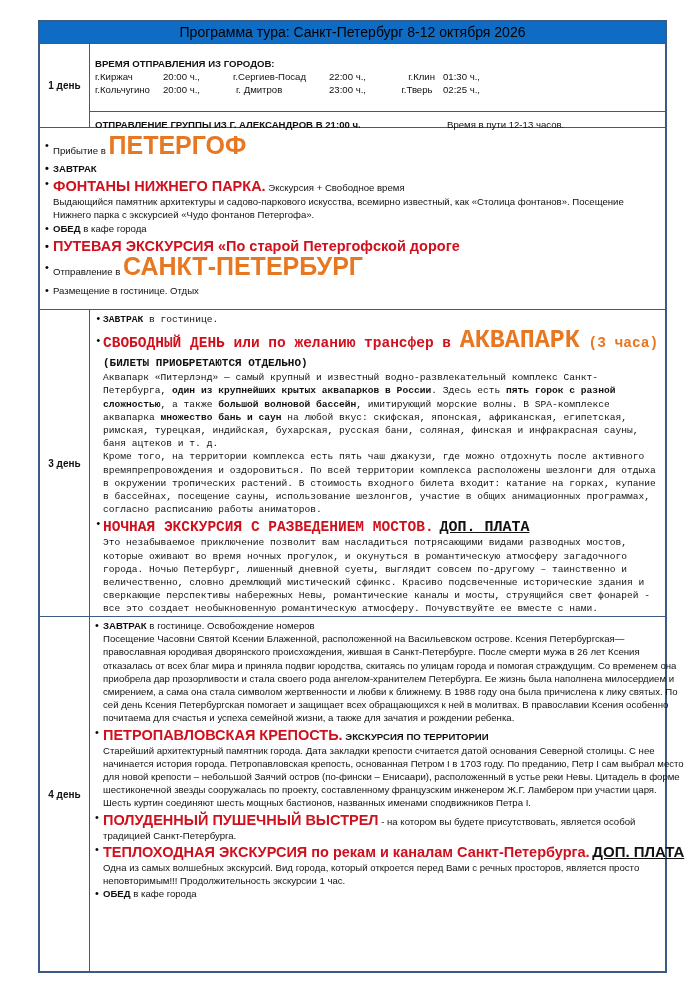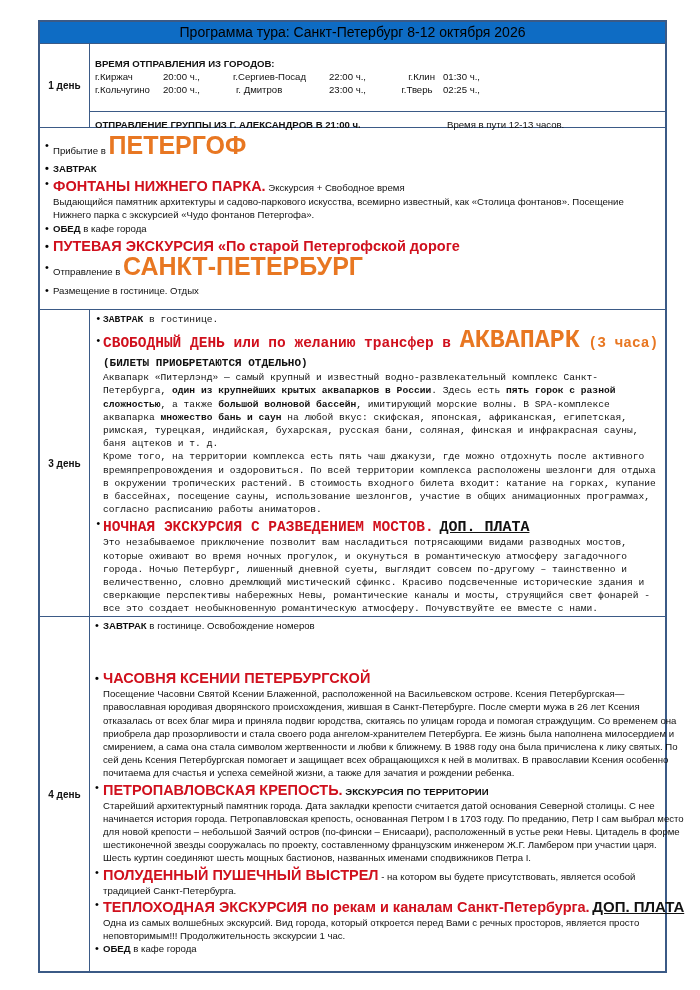--- a/index.html
+++ b/index.html
@@ -104,21 +104,20 @@
       <div class="para">Это незабываемое приключение позволит вам насладиться потрясающими видами разводных мостов, которые оживают во время ночных прогулок, и окунуться в романтическую атмосферу загадочного города. Ночью Петербург, лишенный дневной суеты, выглядит совсем по-другому – таинственно и величественно, словно дремлющий мистический сфинкс. Красиво подсвеченные исторические здания и сверкающие перспективы набережных Невы, романтические каналы и мосты, струящийся свет фонарей - все это создает необыкновенную романтическую атмосферу. Почувствуйте ее вместе с нами.</div>
     </div>
   </div>
 
   <div class="row" style="height:354px;">
     <div class="day">4 день</div>
     <div class="cnt" style="padding-top:2px;">
       <div class="li">
         <span class="b">ЗАВТРАК</span><span> в гостинице.  Освобождение номеров</span>
       </div>
-      <div class="li red h2">ЧАСОВНЯ КСЕНИИ ПЕТЕРБУРГСКОЙ</div>
       <div class="para">Посещение Часовни Святой Ксении Блаженной, расположенной на Васильевском острове. Ксения Петербургская— православная юродивая дворянского происхождения, жившая в Санкт-Петербурге. После смерти мужа в 26 лет Ксения отказалась от всех благ мира и приняла подвиг юродства, скитаясь по улицам города и помогая страждущим. Со временем она приобрела дар прозорливости и стала своего рода ангелом-хранителем Петербурга. Ее жизнь была наполнена милосердием и смирением, а сама она стала символом жертвенности и любви к ближнему.  В 1988 году она была причислена к лику святых. По сей день Ксения Петербургская помогает и защищает всех обращающихся к ней в молитвах. В православии Ксения особенно почитаема для счастья и успеха семейной жизни, а также для зачатия и рождении ребенка.</div>
       <div class="li" style="margin-top:1px">
         <span class="red h2">ПЕТРОПАВЛОВСКАЯ КРЕПОСТЬ.</span><span class="b"> ЭКСКУРСИЯ ПО ТЕРРИТОРИИ</span>
       </div>
       <div class="para">Старейший архитектурный памятник города. Дата закладки крепости считается датой основания Северной столицы. С нее начинается история города. Петропавловская крепость, основанная Петром I в 1703 году. По преданию, Петр I сам выбрал место для новой крепости – небольшой Заячий остров (по-фински – Енисаари), расположенный в устье реки Невы. Цитадель в форме шестиконечной звезды сооружалась по проекту, составленному французским инженером Ж.Г. Ламбером при участии царя. Шесть куртин соединяют шесть мощных бастионов, названных именами сподвижников Петра I.</div>
       <div class="li" style="margin-top:1px">
         <span class="red h2">ПОЛУДЕННЫЙ ПУШЕЧНЫЙ ВЫСТРЕЛ</span><span> - на котором вы будете присутствовать, является особой традицией Санкт-Петербурга.</span>
       </div>
       <div class="li" style="margin-top:1px;white-space:nowrap">
         <span class="red h2">ТЕПЛОХОДНАЯ ЭКСКУРСИЯ по рекам и каналам Санкт-Петербурга.</span> <span class="u">ДОП. ПЛАТА</span>

